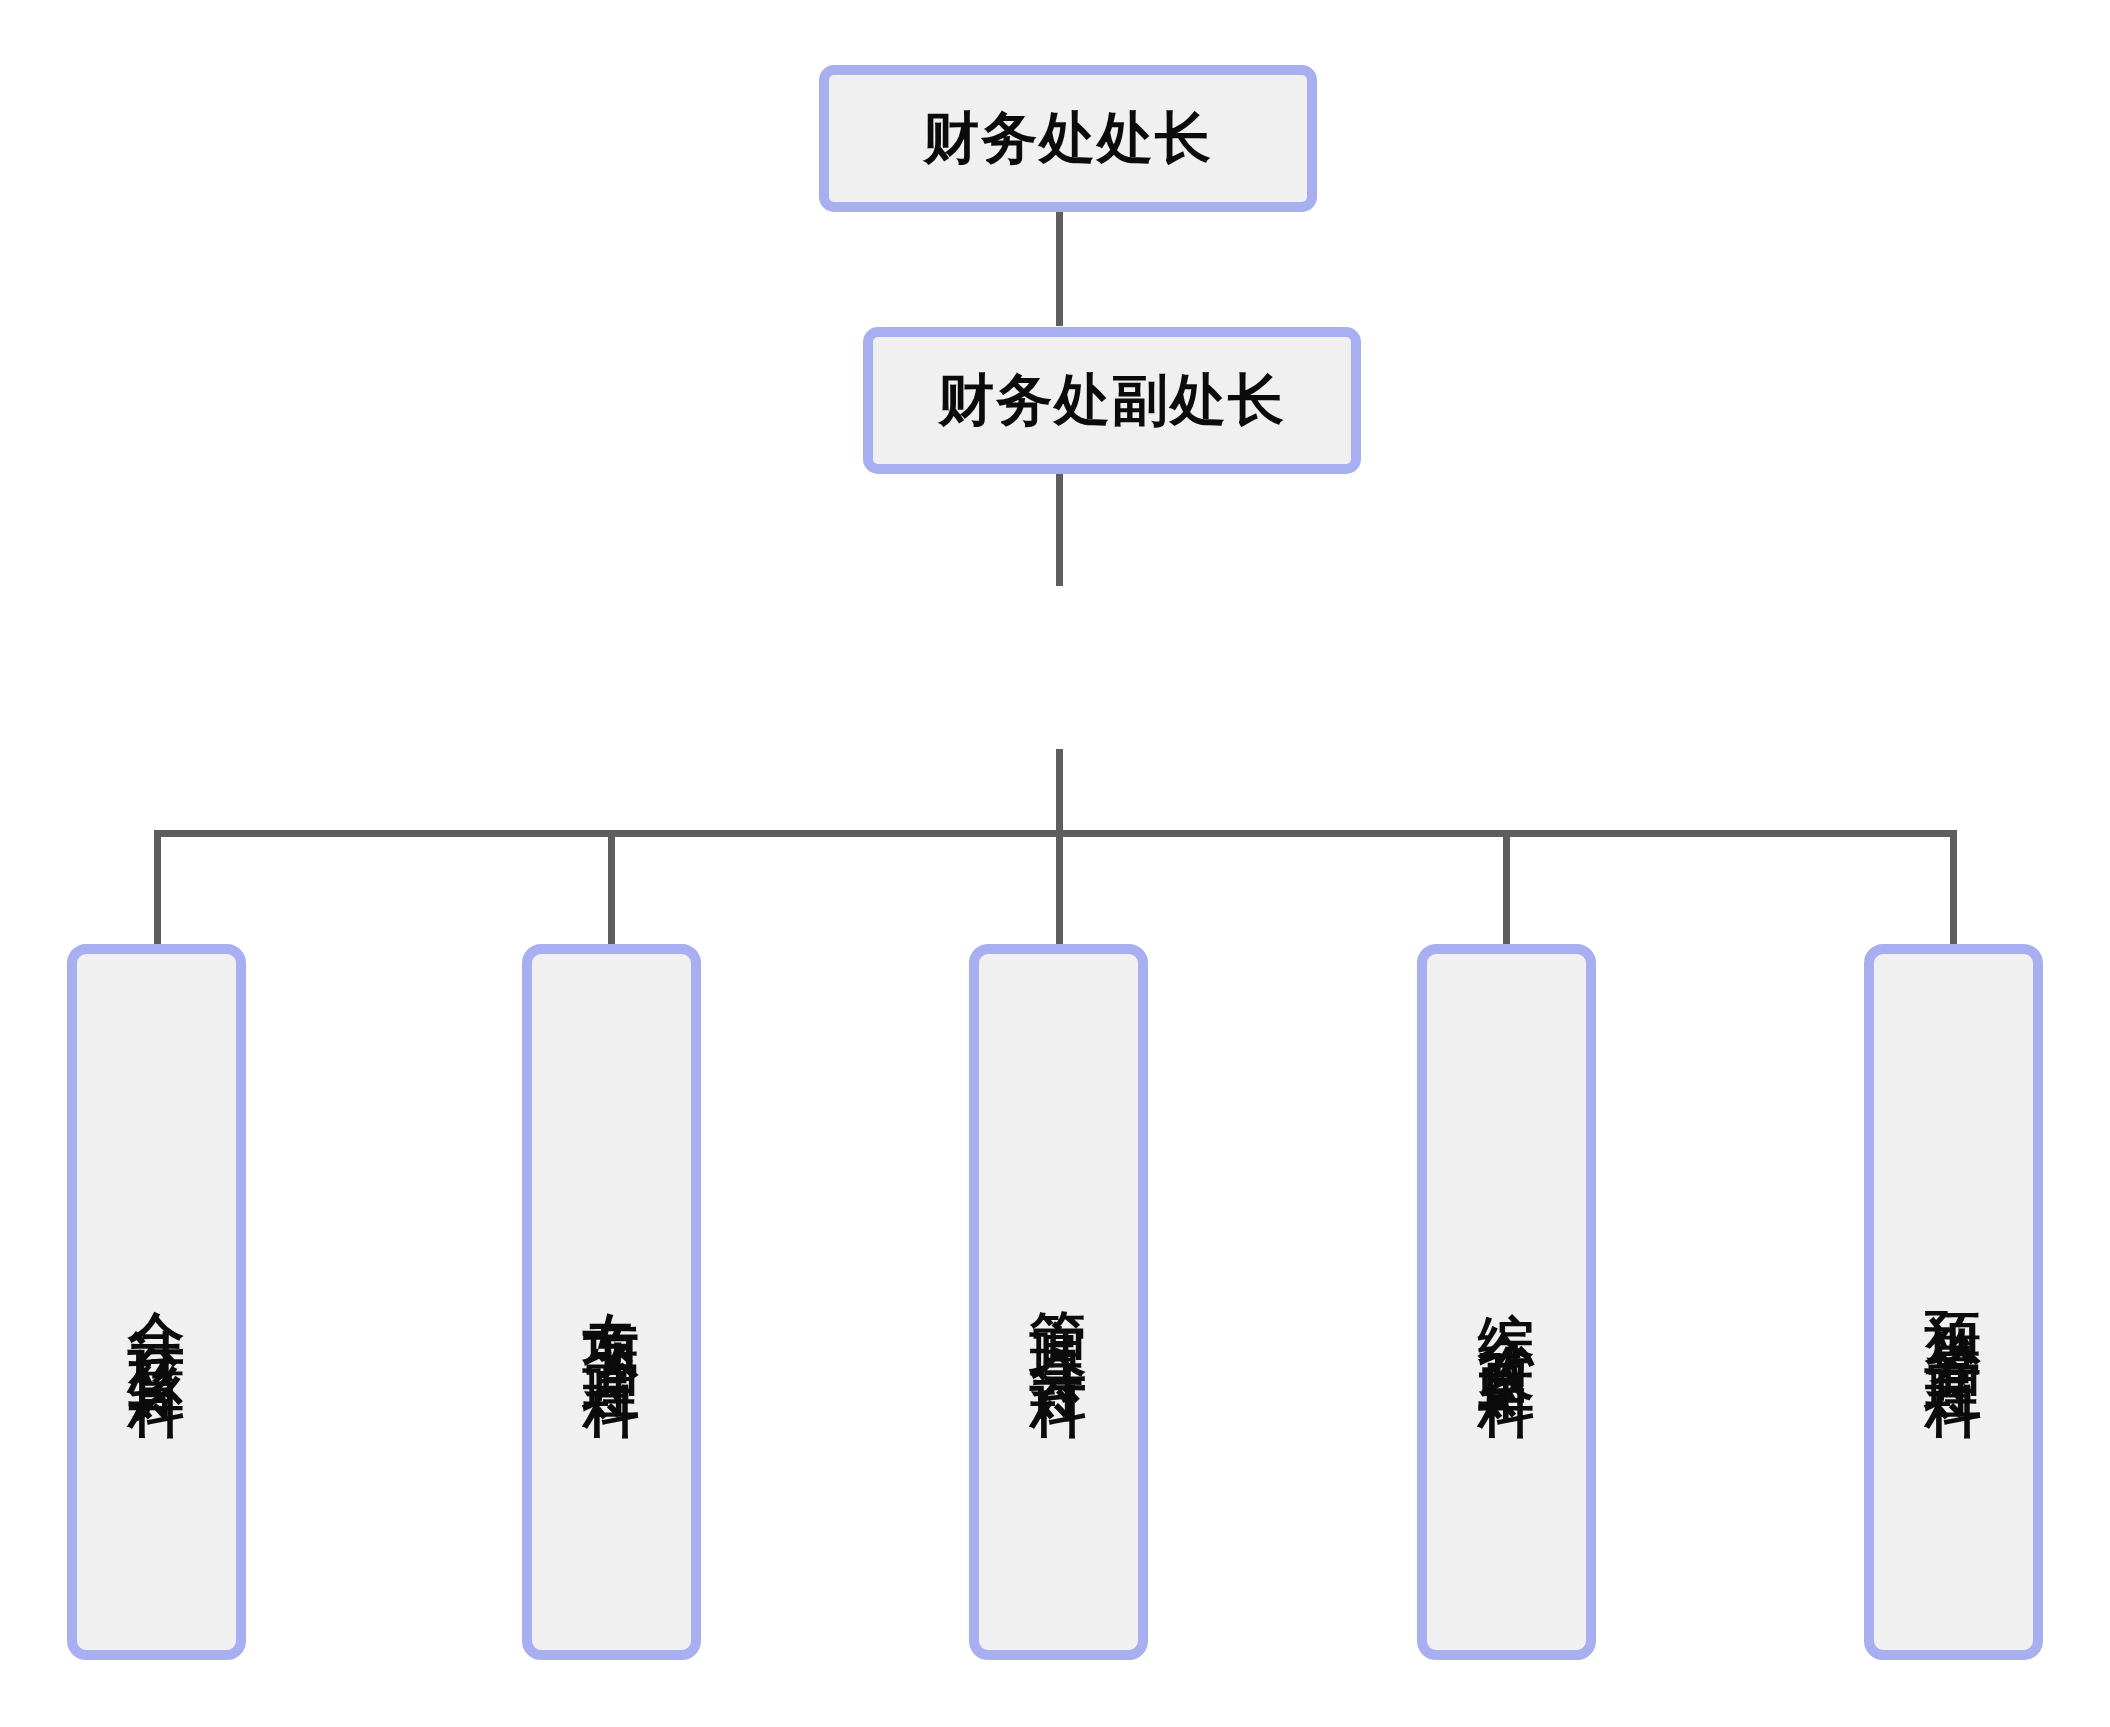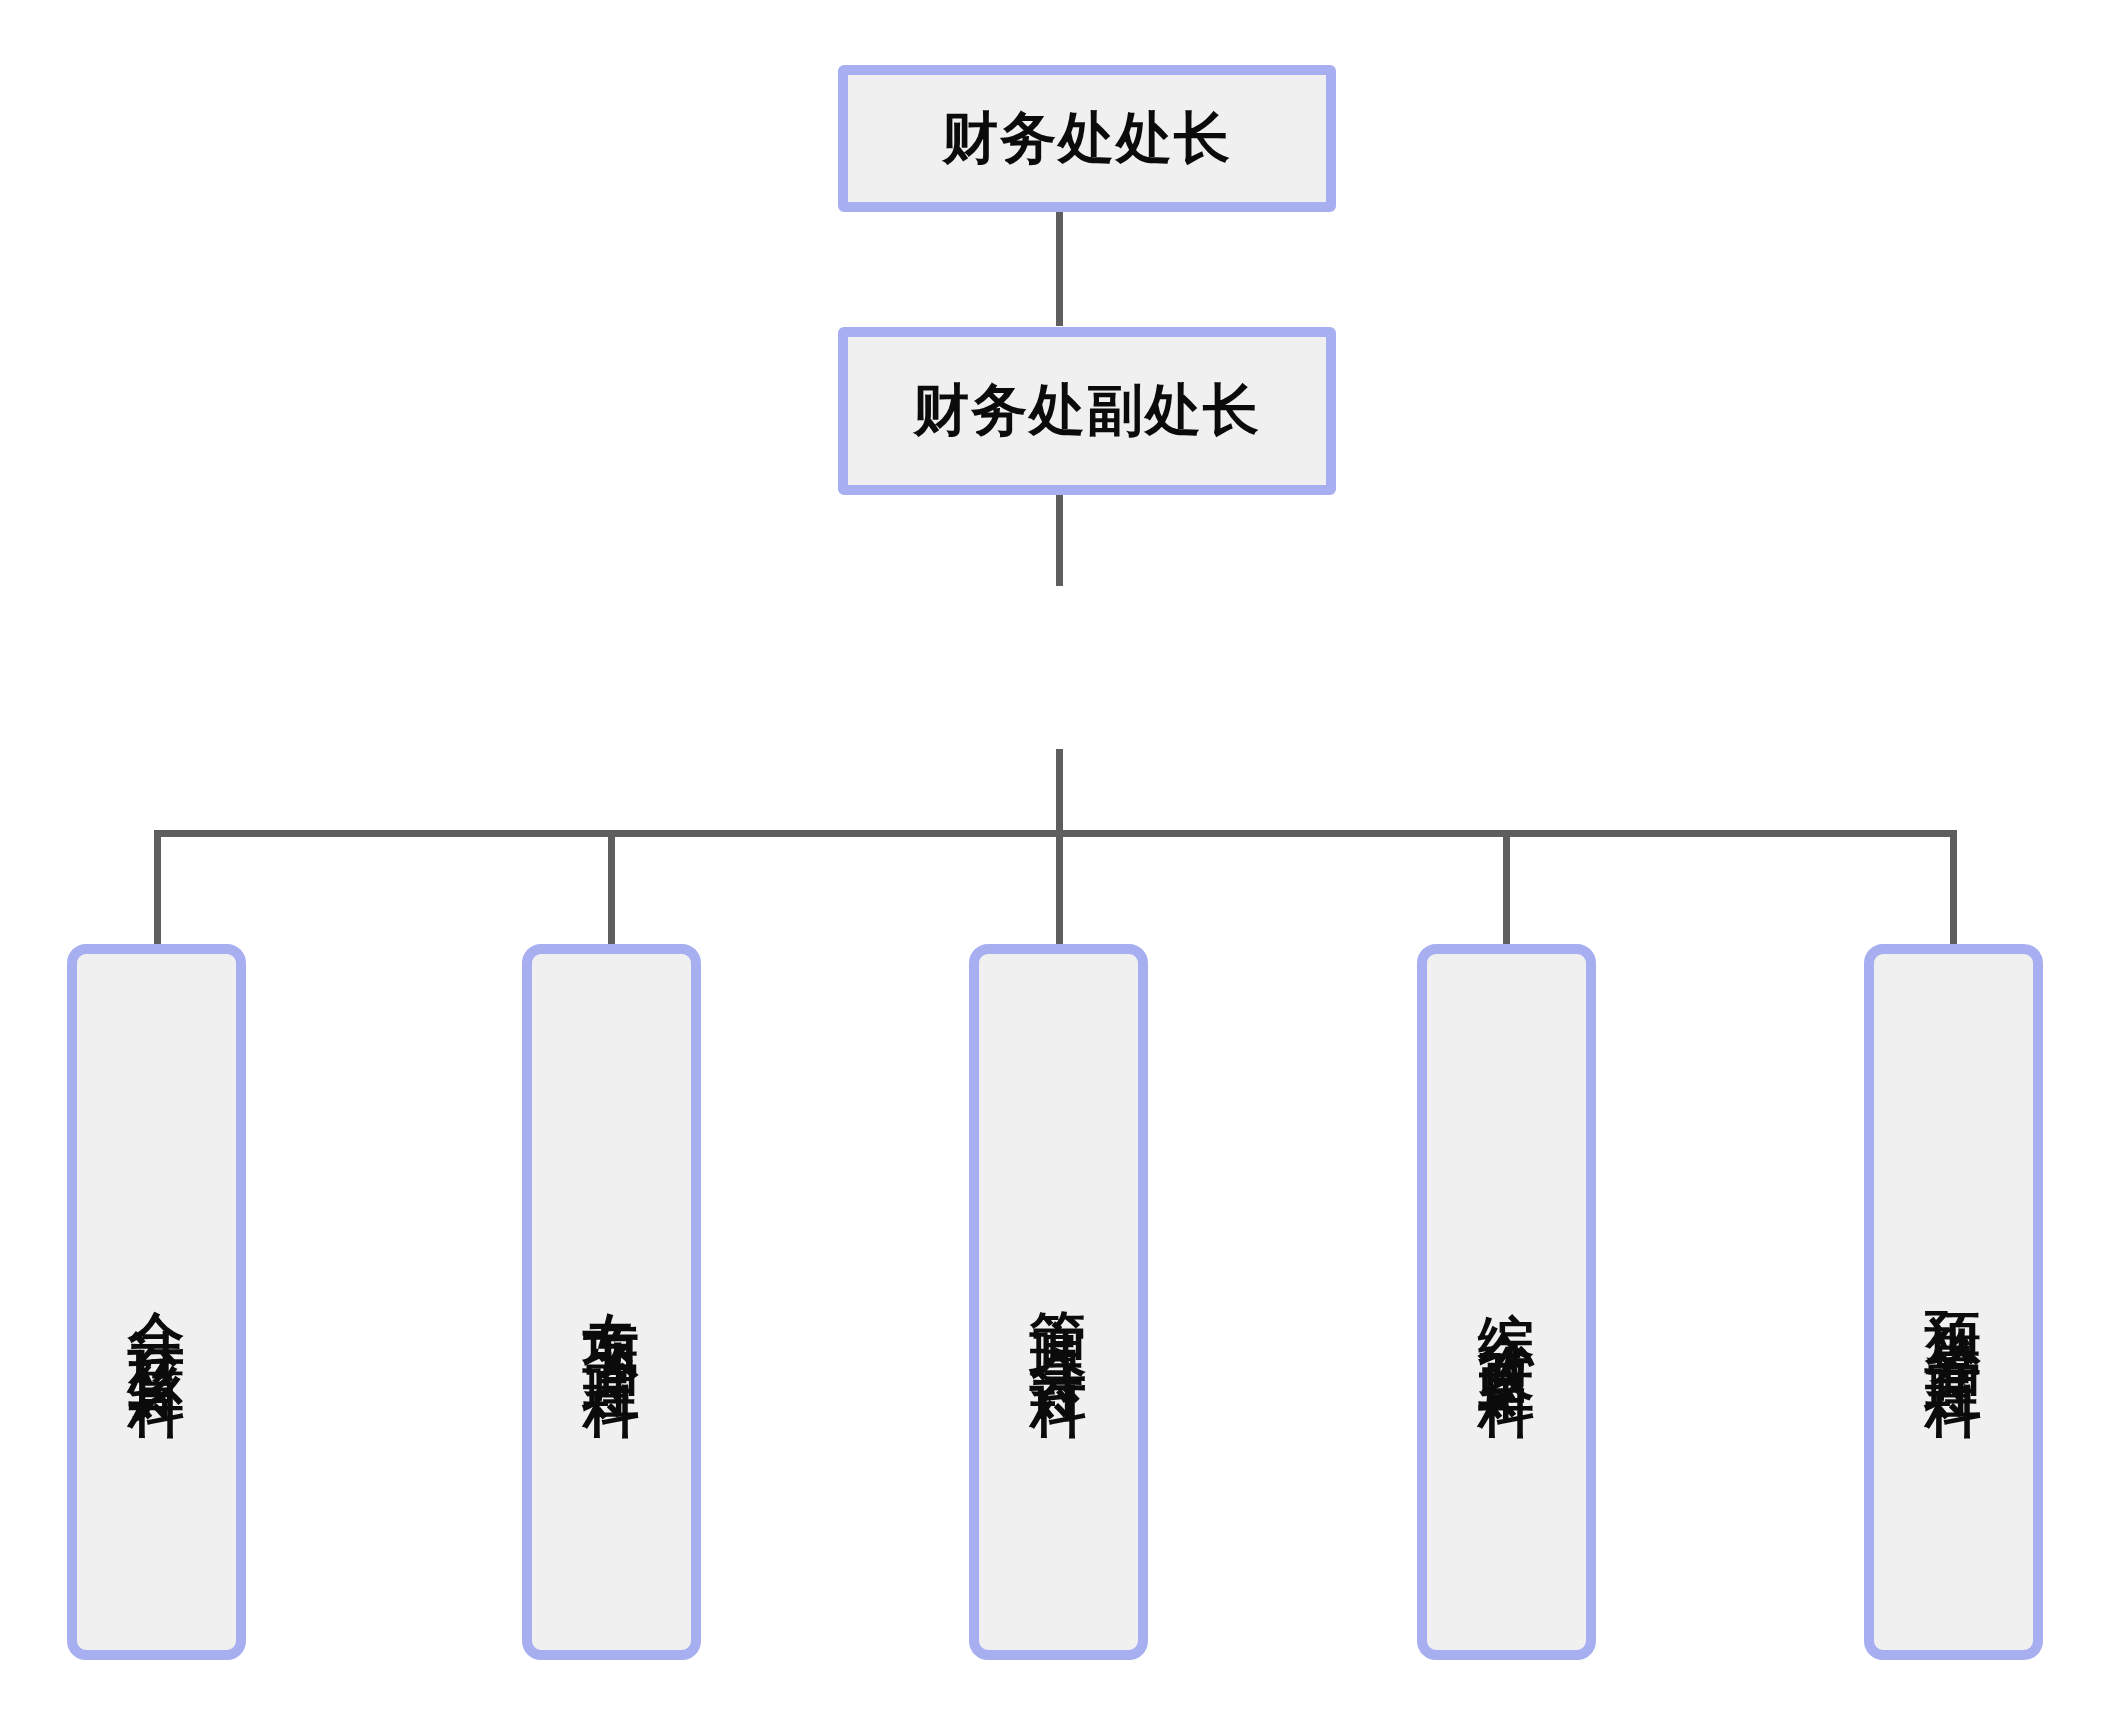--- a/index.html
+++ b/index.html
@@ -18,39 +18,39 @@
   
   .link {
     position: absolute;
     background: var(--connector, #5e5e5e);
   }
   .v  { width: 6.7px; }
   .h  { height: 6.7px; }
   
   .mgr {
     position: absolute;
-    left: 838px;
+    left: 819px;
     width: 498px;
     box-sizing: border-box;
     border: 10.6px solid var(--node-border, #a7aff1);
     background: var(--node-fill, #f0f0f1);
-    border-radius: 6px;
+    border-radius: 15px;
     display: flex;
     align-items: center;
     justify-content: center;
   }
   .mgr .label {
     font-size: 56px;
     font-weight: 700;
     color: var(--text, #0b0b0b);
     white-space: nowrap;
     letter-spacing: 1.9px;
   }
   .n-director { top: 65px;  height: 147px; }
-  .n-deputy   { top: 327px; height: 168px; }
+  .n-deputy   { top: 327px; height: 147px; margin-left: 44px; }
   .n-chief    { top: 586px; height: 163px; }
   
   .dept {
     position: absolute;
     top: 944px;
     width: 179px;
     height: 716px;
     box-sizing: border-box;
     border: 10.6px solid var(--node-border, #a7aff1);
     background: var(--node-fill, #f0f0f1);

